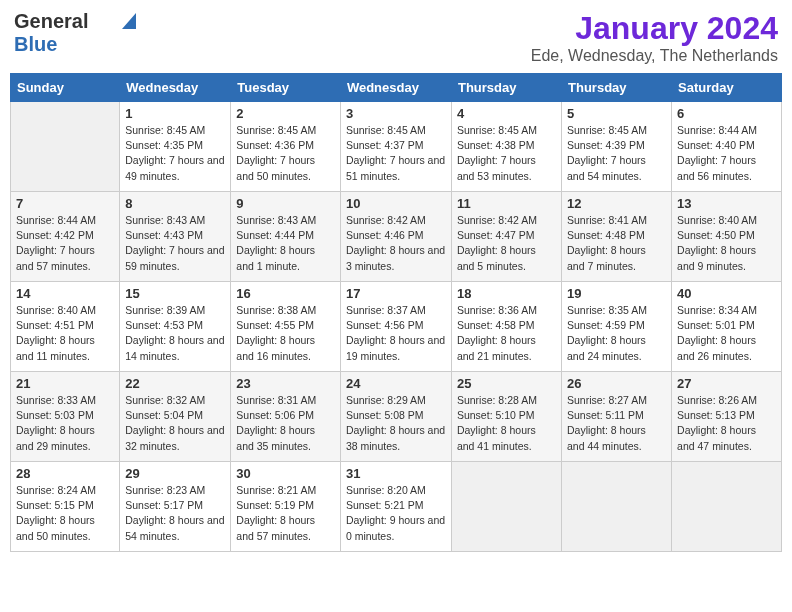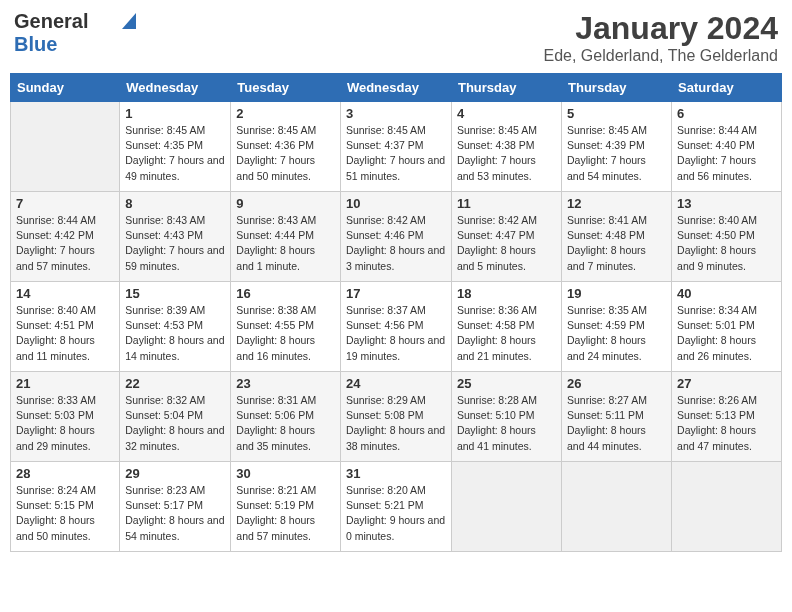--- a/index.html
+++ b/index.html
@@ -21,21 +21,21 @@
       display: flex;
       flex-direction: column;
       align-items: flex-start;
     }
     .title-area {
       text-align: right;
     }
     .month-title {
       font-size: 32px;
       font-weight: bold;
-      color: #404040;
+      color: #6d28d9;
     }
     .location-title {
       font-size: 16px;
       color: #555;
     }
     .calendar-table {
       width: 100%;
       border-collapse: collapse;
       font-size: 11px;
     }
@@ -115,21 +115,21 @@
           <polygon points="0,16 14,0 14,16" fill="#2e6db4"></polygon>
         </svg>
       </span>
     </div>
     <div class="logo-row">
       <span class="logo-text-blue">Blue</span>
     </div>
   </div>
   <div class="title-area">
     <div class="month-title">January 2024</div>
-    <div class="location-title">Ede, Gelderland, The Gelderland</div>
+    <div class="location-title">Ede, Wednesday, The Netherlands</div>
   </div>
 </div>
 
 <table class="calendar-table">
   <thead>
     <tr>
     <th>Sunday</th>
         <th>Wednesday</th>
         <th>Tuesday</th>
         <th>Wednesday</th>

